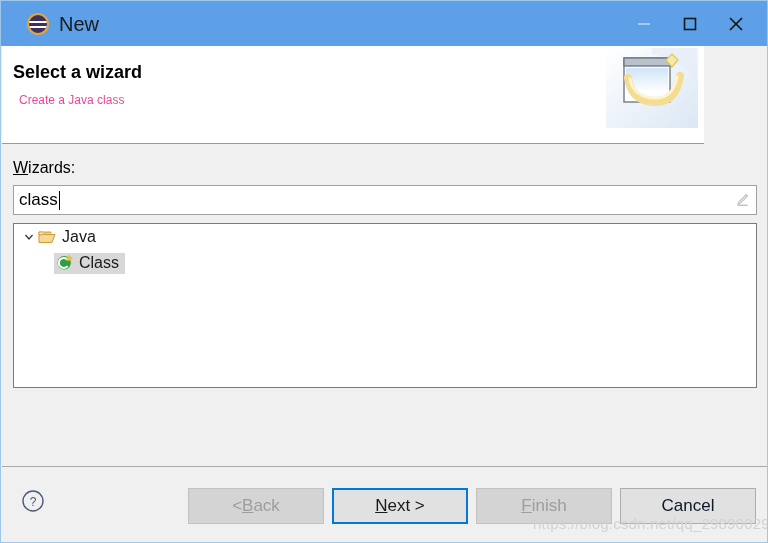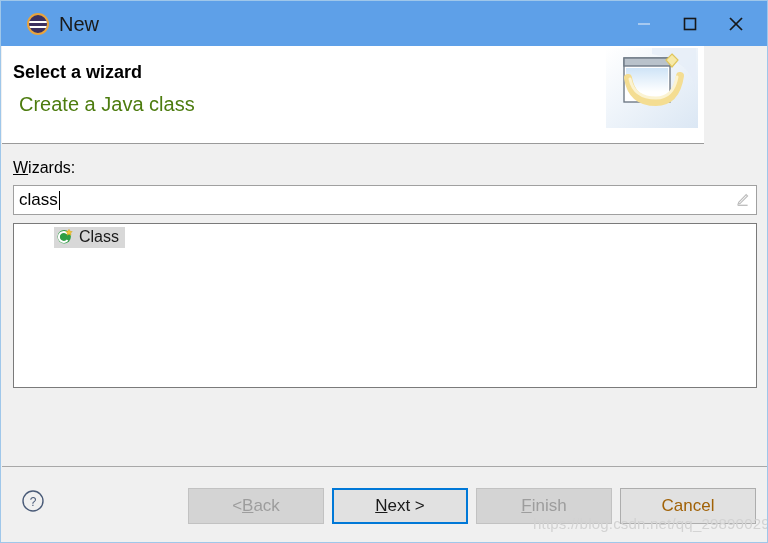--- a/index.html
+++ b/index.html
@@ -96,22 +96,22 @@
   .header-title {
     position: absolute;
     left: 11px; top: 16px;
     font-size: 18px;
     font-weight: bold;
     color: #000000;
   }
   .header-desc {
     position: absolute;
     left: 17px; top: 47px;
-    font-size: 20px;
-    color: #4d7c0f;
+    font-size: 12px;
+    color: #ec4899;
   }
   .banner-icon {
     position: absolute;
     right: 6px;
     top: 2px;
     width: 92px;
     height: 80px;
   }
 
   
@@ -229,21 +229,21 @@
     gap: 8px;
   }
   .btn {
     width: 136px;
     height: 36px;
     box-sizing: border-box;
     background: #e1e1e1;
     border: 1px solid #adadad;
     font-family: "Liberation Sans", sans-serif;
     font-size: 17px;
-    color: #a16207;
+    color: #0f172a;
     display: flex;
     align-items: center;
     justify-content: center;
     padding: 0;
   }
   .btn.disabled {
     background: #d4d4d4;
     border-color: #c2c2c2;
     color: #9d9d9d;
   }
@@ -327,20 +327,34 @@
       <span class="search-value">class</span>
         <span class="caret"></span>
       <svg class="field-edit-icon" viewBox="0 0 16 16">
         <path d="M12.2 2.6 L13.6 4.0 L6.0 11.6 L4.1 12.2 L4.7 10.3 Z" fill="#ffffff" stroke="#bcbcbc" stroke-width="1.1"></path>
         <line x1="3.6" y1="13.3" x2="13.6" y2="13.3" stroke="#bcbcbc" stroke-width="1.3"></line>
       </svg>
     </div>
 
     <div class="tree-box">
 
+      <div class="tree-row level-0">
+        <span class="chevron">
+          <svg width="12" height="12" viewBox="0 0 12 12">
+            <polyline points="2.5,4 6,8 9.5,4" fill="none" stroke="#3a3a3a" stroke-width="1.3"></polyline>
+          </svg>
+        </span>
+        <span class="node-inner">
+          <svg class="folder-icon" viewBox="0 0 18 15">
+            <path d="M1 3 L1 13.5 L14 13.5 L17 5.5 L6.5 5.5 L5 3.3 Z" fill="#f6d79a" stroke="#d09b2e" stroke-width="1"></path>
+            <path d="M1 3 L1 5.8 L5 5.8 L6 4 L13 4 L13 3 Z" fill="#fbe9c4" stroke="#d09b2e" stroke-width="0.9"></path>
+          </svg>
+          <span class="node-label">Java</span>
+        </span>
+      </div>
 
       <div class="tree-row level-1">
         <span class="node-inner selected">
           <svg class="class-icon" viewBox="0 0 17 17">
             <circle cx="8.2" cy="8.8" r="6.7" fill="#2f9e44"></circle>
             <path d="M11.6 5.6 A5 5 0 1 0 11.6 12.2" fill="none" stroke="#ffffff" stroke-width="2"></path>
             <polygon points="13,1.3 14.1,3.3 16.2,3.6 14.7,5.1 15,7.2 13,6.2 11.1,7.2 11.4,5.1 9.9,3.6 12,3.3" fill="#f2c537" stroke="#d3a41f" stroke-width="0.5"></polygon>
           </svg>
           <span class="node-label">Class</span>
         </span>

